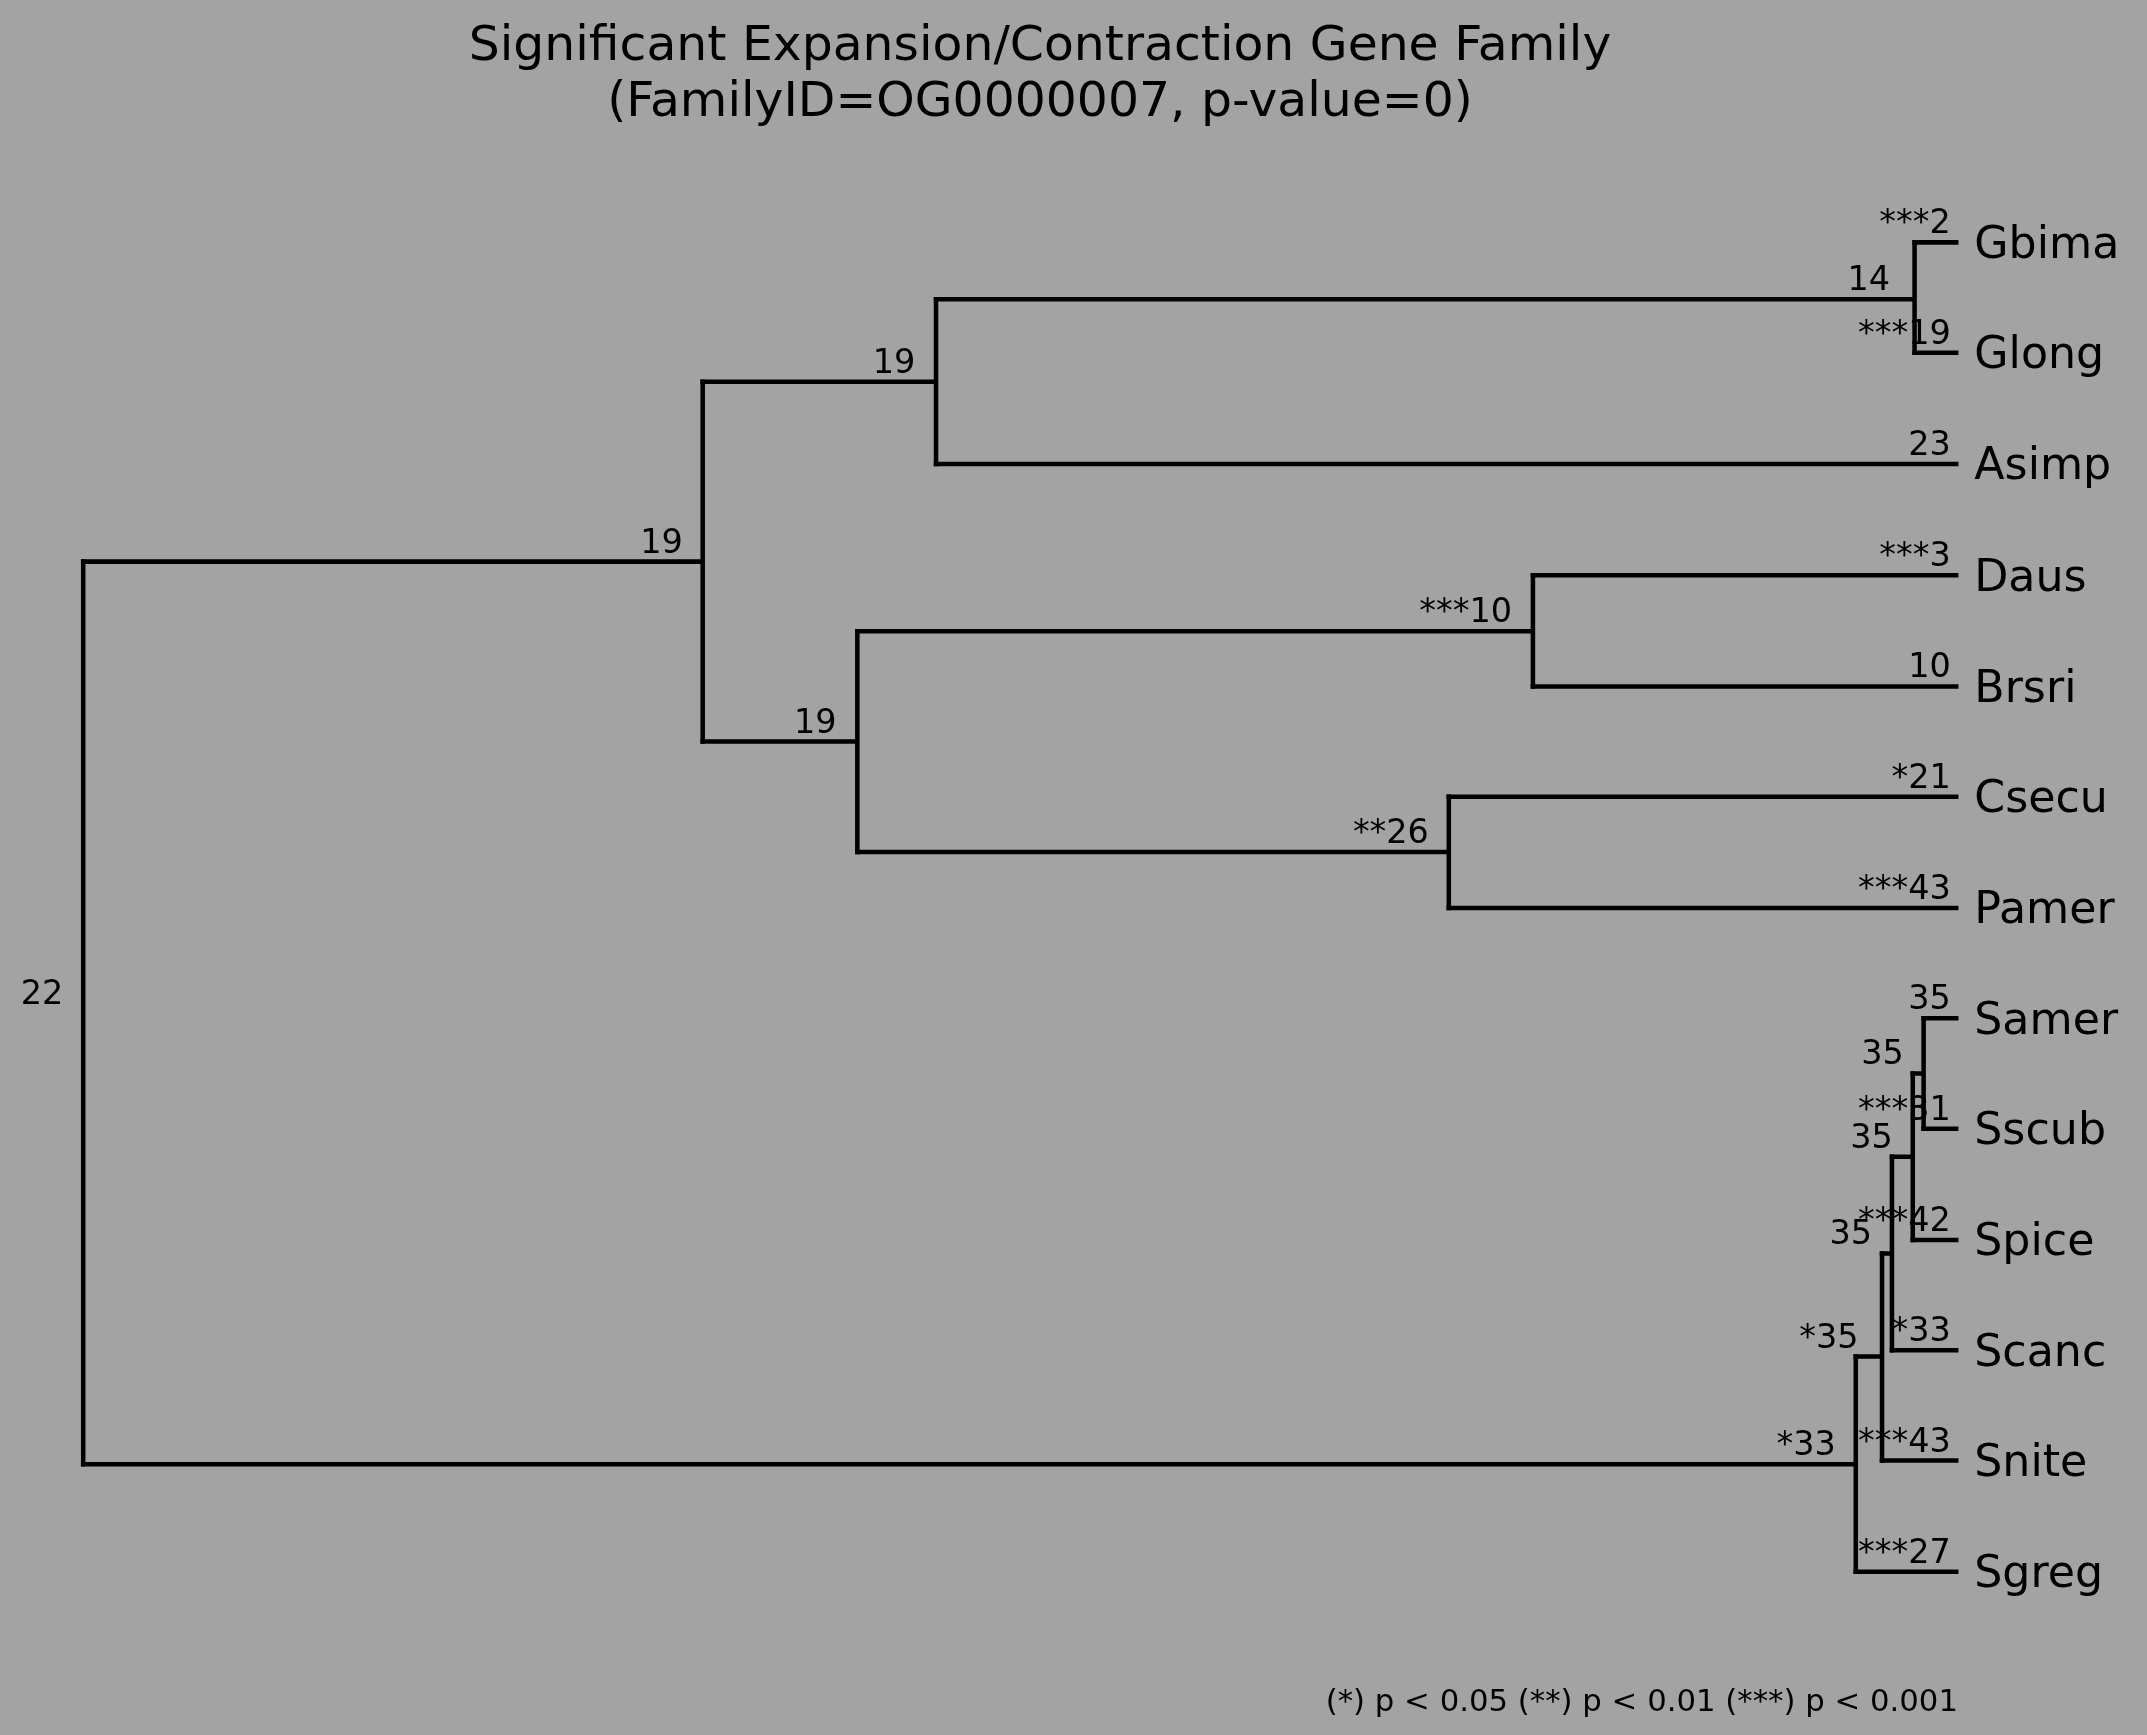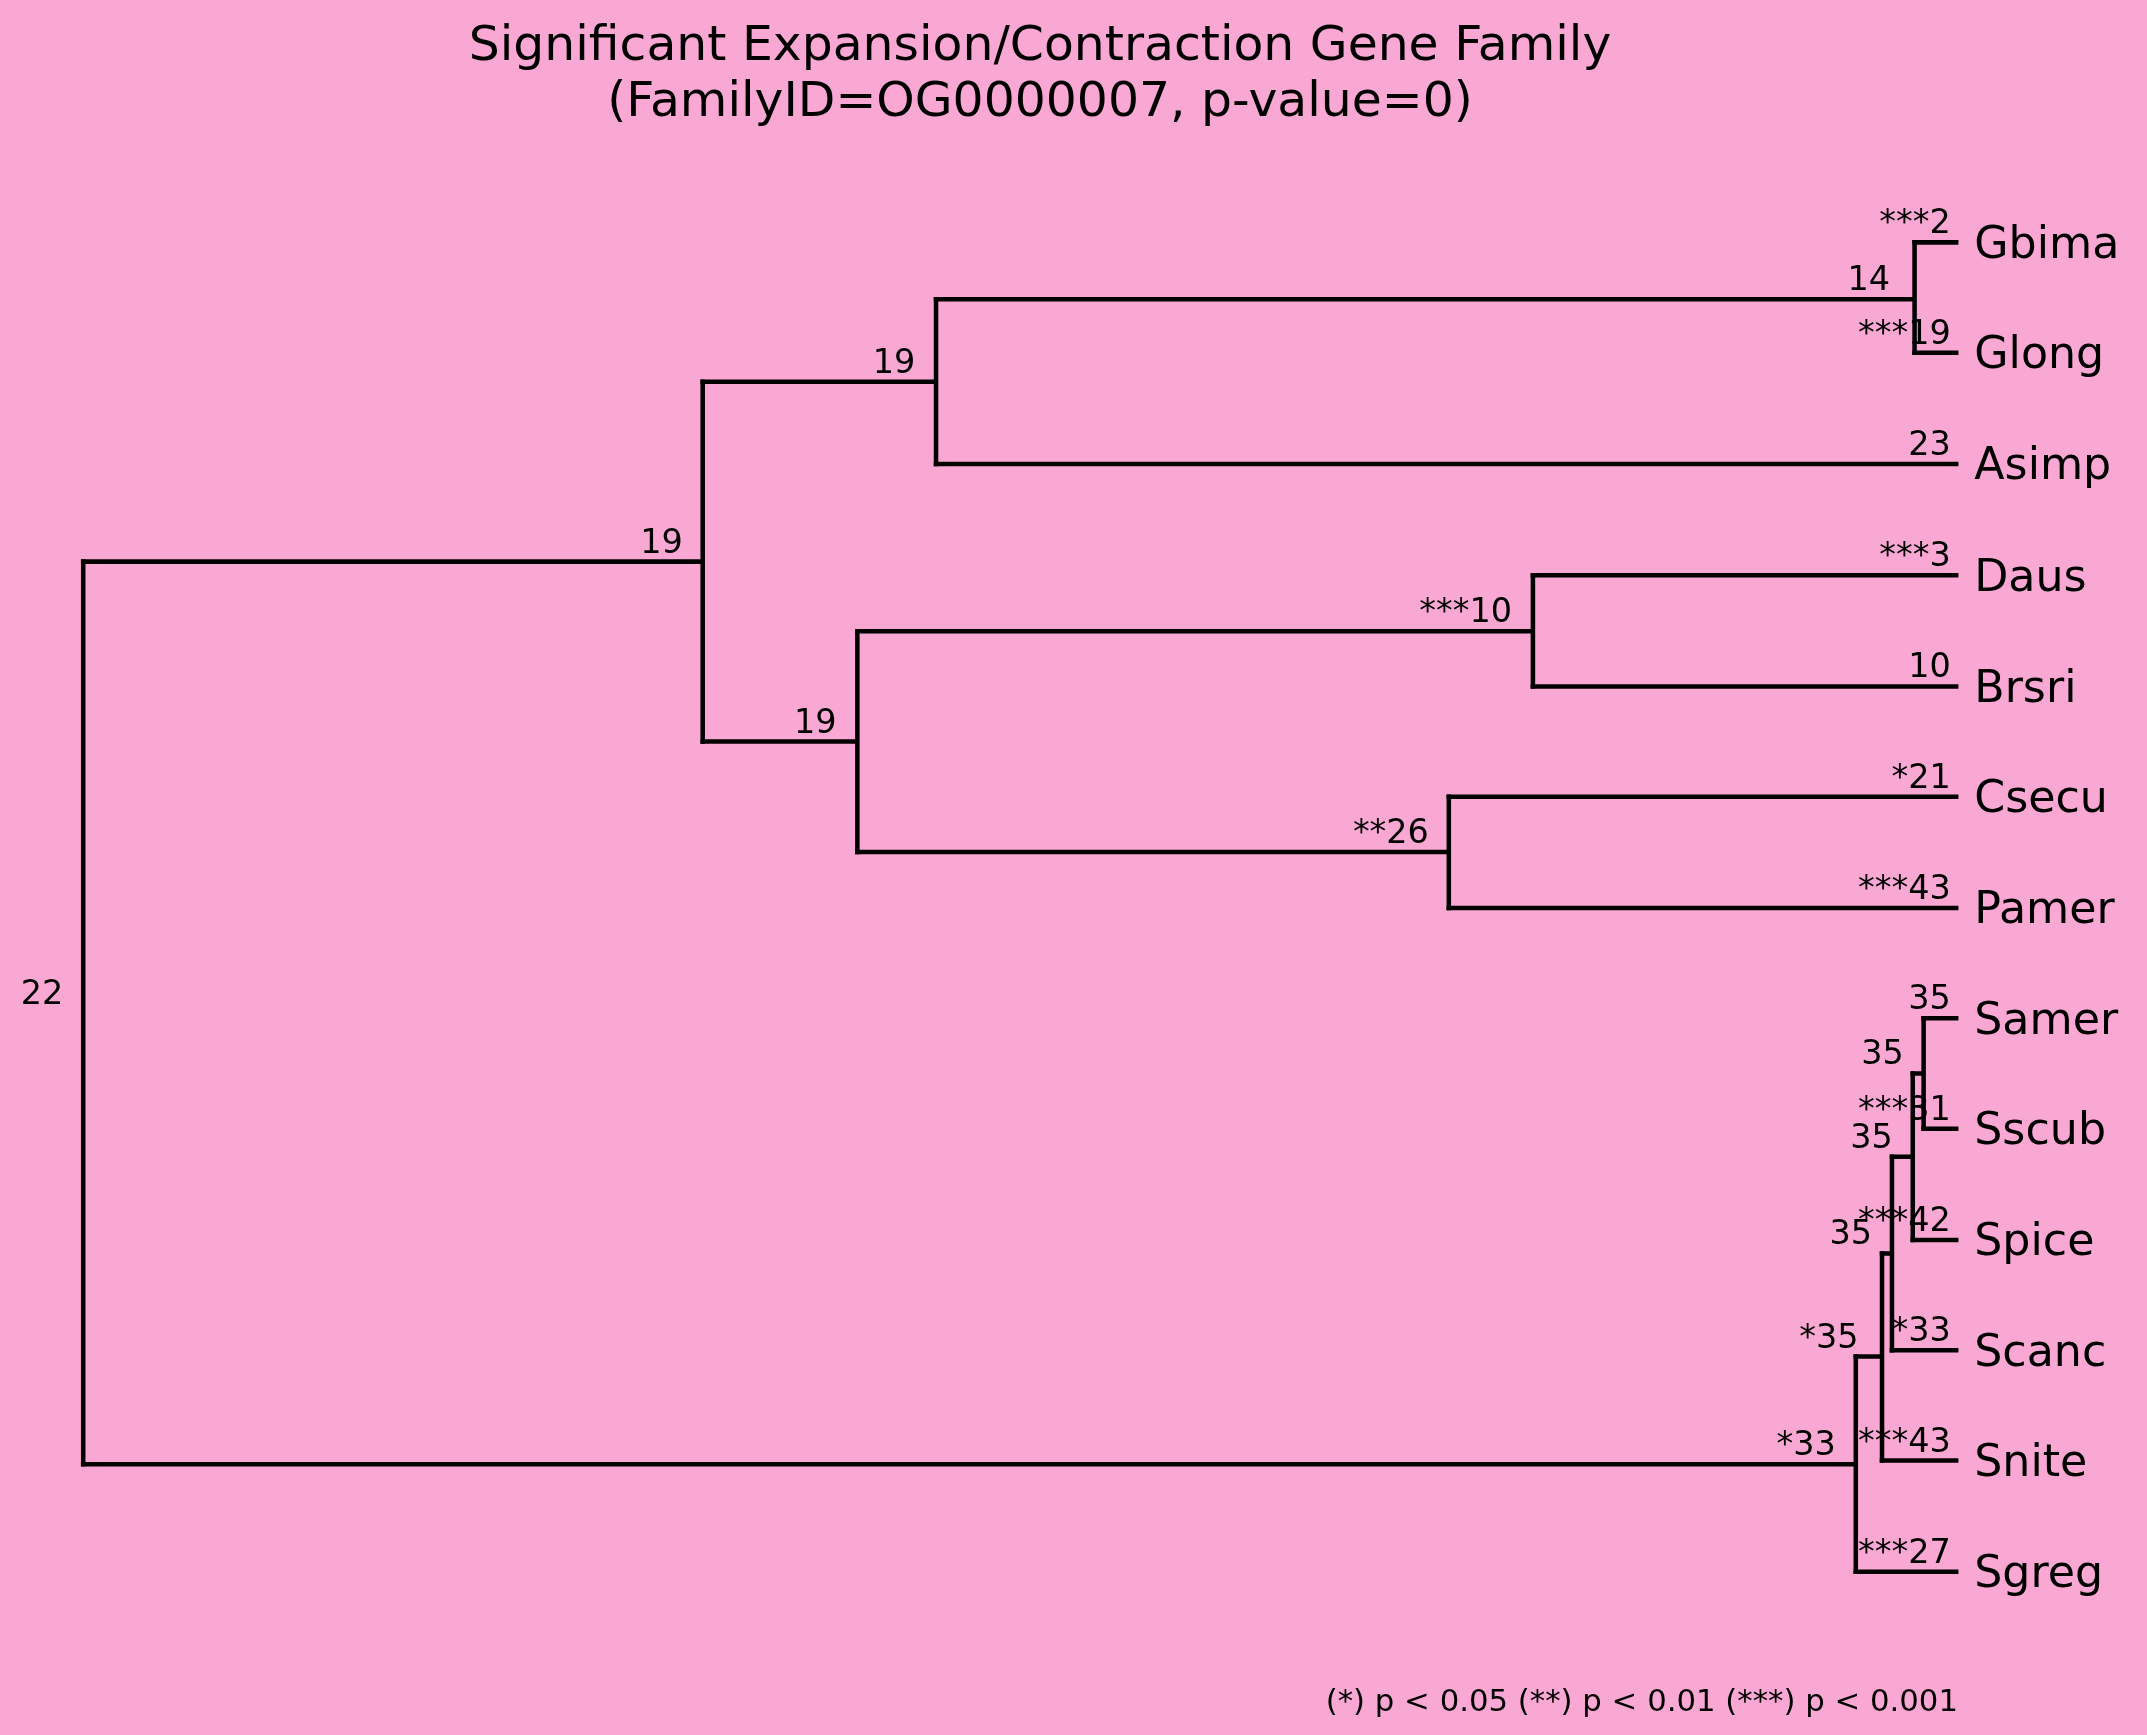--- a/index.html
+++ b/index.html
@@ -4,21 +4,21 @@
 <style>
   html, body {
     margin: 0;
     padding: 0;
     background: #ffffff;
   }
   .figure {
     width: 100%;
     max-width: 2148px;
     margin: 0 auto;
-    background: #f9a8d4;
+    background: #a3a3a3;
   }
   svg { display: block; width: 100%; height: auto; }
   text {
     font-family: "DejaVu Sans", "Liberation Sans", sans-serif;
     fill: #000000;
   }
   .title-text  { font-size: 54px; }
   .num-label   { font-size: 37px; }
   .species     { font-size: 49px; }
   .legend-text { font-size: 34px; }

